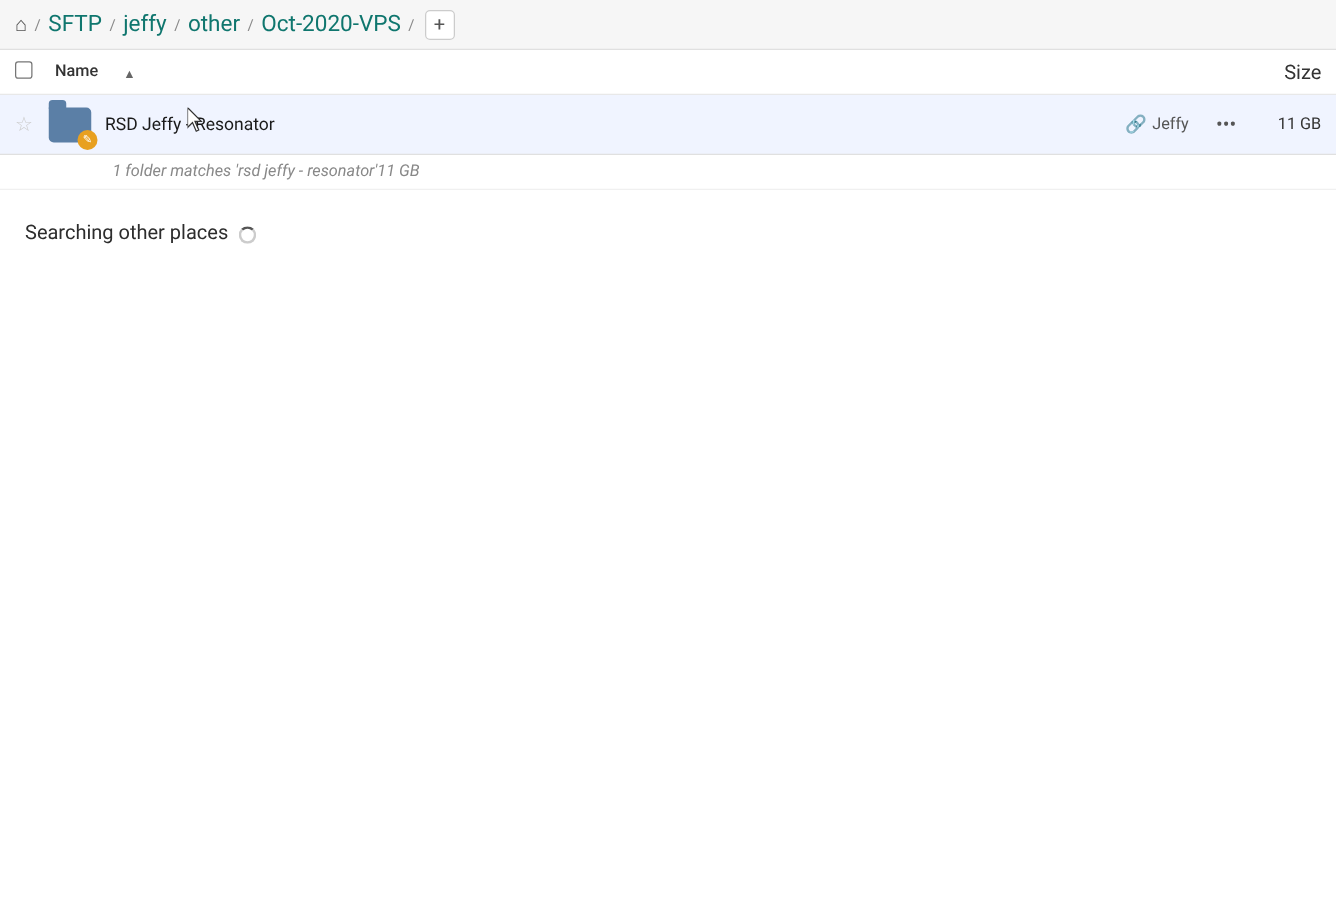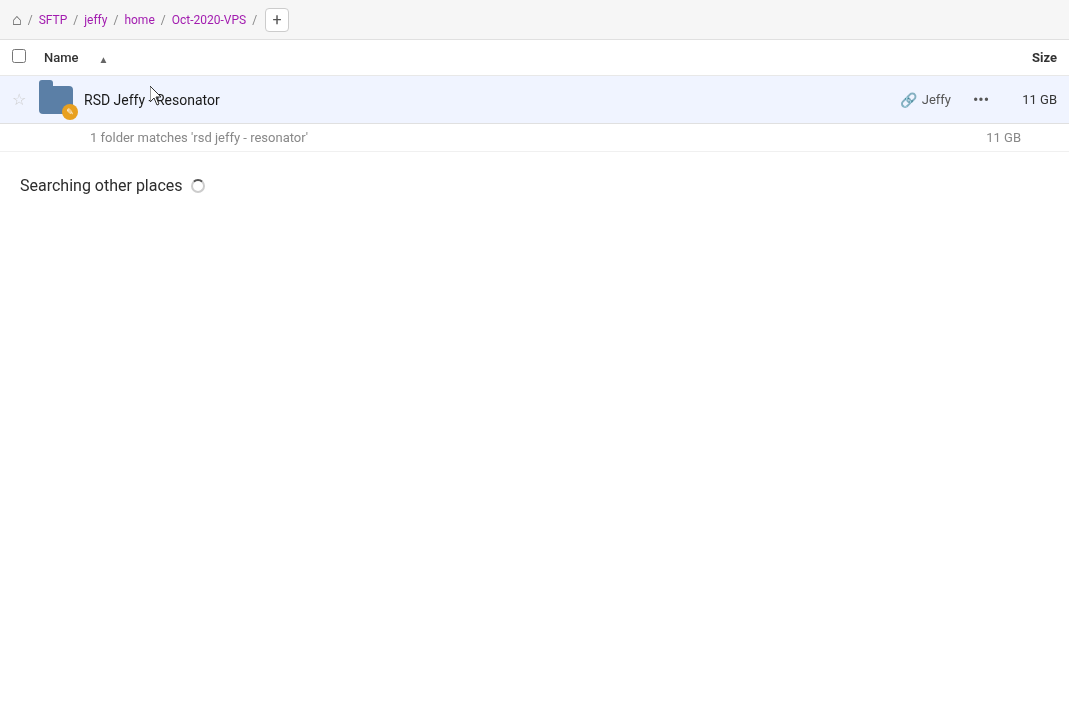--- a/index.html
+++ b/index.html
@@ -25,22 +25,22 @@
       height: 40px;
       padding: 0 8px;
       border-bottom: 1px solid #e0e0e0;
       background: #f6f6f6;
       gap: 0;
     }
 
     .breadcrumb-item {
       display: flex;
       align-items: center;
-      color: #a21caf;
-      font-size: 12px;
+      color: #0f766e;
+      font-size: 18px;
       cursor: pointer;
       padding: 0 4px;
     }
 
     .breadcrumb-sep {
       color: #888;
       font-size: 12px;
       padding: 0 2px;
     }
 
@@ -84,23 +84,23 @@
       align-items: flex-end;
       gap: 20px;
       font-size: 13px;
       color: #333;
       font-weight: 500;
       cursor: pointer;
       flex: 1;
     }
 
     .col-header-size {
-      font-size: 13px;
+      font-size: 16px;
       color: #333;
-      font-weight: 700;
+      font-weight: 400;
     }
 
     .sort-arrow {
       font-size: 10px;
       color: #666;
     }
 
     
     .file-row {
       display: flex;
@@ -206,37 +206,37 @@
       font-size: 13px;
       color: #333;
       min-width: 50px;
       text-align: right;
     }
 
     
     .match-info {
       display: flex;
       align-items: center;
-      justify-content: space-between;
       padding: 6px 48px 6px 90px;
       font-size: 13px;
       color: #888;
       border-bottom: 1px solid #f0f0f0;
+      font-style: italic;
     }
 
     
     .searching-section {
       padding: 24px 20px 12px 20px;
     }
 
     .searching-title {
       font-size: 16px;
       color: #2d2d2d;
       display: flex;
-      align-items: center;
+      align-items: flex-end;
       gap: 8px;
     }
 
     .spinner {
       width: 14px;
       height: 14px;
       border: 2px solid #ccc;
       border-top-color: #555;
       border-radius: 50%;
       display: inline-block;
@@ -250,21 +250,21 @@
 </head>
 <body>
 
 <div class="top-bar">
   <span class="breadcrumb-item home-icon">⌂</span>
   <span class="breadcrumb-sep">/</span>
   <span class="breadcrumb-item">SFTP</span>
   <span class="breadcrumb-sep">/</span>
   <span class="breadcrumb-item">jeffy</span>
   <span class="breadcrumb-sep">/</span>
-  <span class="breadcrumb-item">home</span>
+  <span class="breadcrumb-item">other</span>
   <span class="breadcrumb-sep">/</span>
   <span class="breadcrumb-item">Oct-2020-VPS</span>
   <span class="breadcrumb-sep">/</span>
   <div class="breadcrumb-add">+</div>
 </div>
 
 <div class="col-header">
   <div class="col-header-checkbox">
     <input type="checkbox" style="width: 14px; height: 14px;">
   </div>

